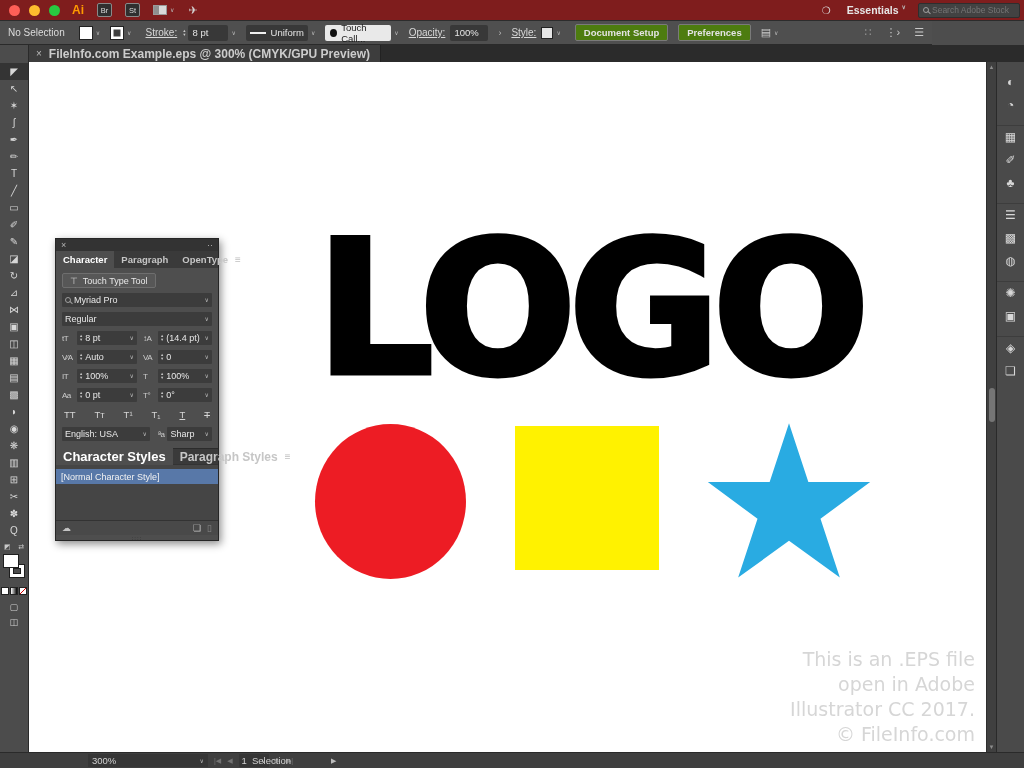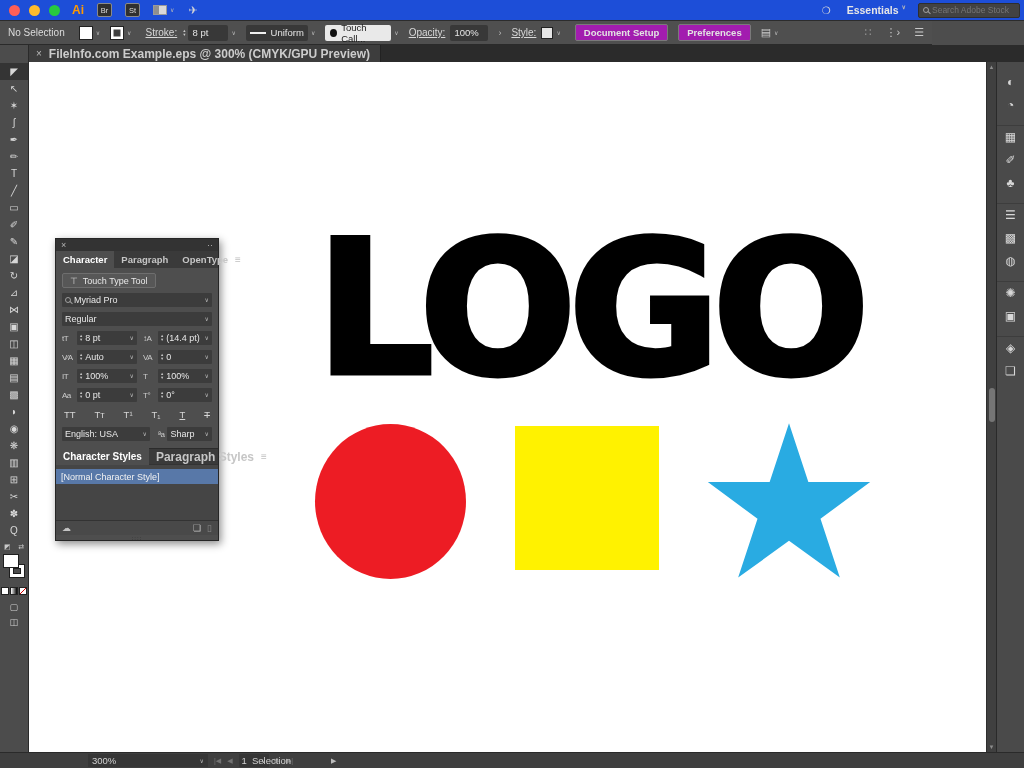--- a/index.html
+++ b/index.html
@@ -1,20 +1,20 @@
 <!DOCTYPE html>
 <html><head>
 <meta charset="utf-8">
 <style>
   * { box-sizing: border-box; margin: 0; padding: 0; }
   html,body { width:1024px; height:768px; overflow:hidden; }
   body { font-family:"Liberation Sans", sans-serif; background:#4d4d4d; position:relative; -webkit-font-smoothing:antialiased; }
 
   
-  #appbar { position:absolute; left:0; top:0; width:1024px; height:21px; background:#1d4ed8; display:flex; align-items:center; border-bottom:1px solid #2c2c2c; }
+  #appbar { position:absolute; left:0; top:0; width:1024px; height:21px; background:#7f1d1d; display:flex; align-items:center; border-bottom:1px solid #2c2c2c; }
   .tl { width:11px; height:11px; border-radius:50%; margin-left:9px; }
   #ai-logo { color:#ff9a00; font-weight:bold; font-size:12px; margin-left:12px; letter-spacing:0; }
   .appbtn { width:15px; height:14px; border:1px solid #8a8a8a; background:#2f2f2f; color:#dcdcdc; font-size:7.5px; display:flex; align-items:center; justify-content:center; border-radius:2px; margin-left:13px; }
   #layout-sw { display:flex; align-items:center; margin-left:13px; }
   #layout-sw .box { width:14px; height:10px; background:#d9d9d9; border:1px solid #9a9a9a; display:flex; }
   #layout-sw .box i { display:block; width:5px; height:100%; background:#8f8f8f; }
   #rocket { color:#d6d6d6; font-size:11px; margin-left:14px; }
   #bulb { color:#dadada; font-size:10px; margin-left:auto; }
   #workspace { display:flex; align-items:flex-start; color:#e6e6e6; font-size:10.5px; font-weight:bold; margin:0 12px 0 16px; }
   #stock-search { width:102px; height:15px; background:#424242; border:1px solid #2e2e2e; border-radius:2px; display:flex; align-items:center; padding:0 4px; margin-right:4px; }
@@ -24,21 +24,21 @@
   .c { font-size:6px; color:#b8b8b8; margin-left:3px; line-height:1; }
 
   
   #controlbar { position:absolute; left:0; top:21px; width:932px; height:24px; background:#4f4f4f; border-bottom:1px solid #2a2a2a; display:flex; align-items:center; font-size:10px; color:#dcdcdc; }
   .sw { width:14px; height:14px; border:1px solid #222; background:#fff; flex:none; }
   .sw.stroke { background:#3d3d3d; box-shadow:inset 0 0 0 2.5px #fff, inset 0 0 0 3.5px #444; }
   .ulbl { text-decoration:underline; color:#d8d8d8; }
   .fld { background:#383838; border-radius:2px; color:#e5e5e5; display:flex; align-items:center; height:16px; padding:0 4px; font-size:9.5px; }
   .stp { display:inline-flex; flex-direction:column; justify-content:center; line-height:4px; font-size:4.5px; color:#c9c9c9; font-style:normal; margin-right:3px; }
   .stp i { font-style:normal; }
-  .btn { border:1px solid #7a7a7a; background:#a21caf; color:#e3e3e3; border-radius:2px; height:17px; display:flex; align-items:center; padding:0 8px; font-size:9.5px; font-weight:bold; }
+  .btn { border:1px solid #7a7a7a; background:#4d7c0f; color:#e3e3e3; border-radius:2px; height:17px; display:flex; align-items:center; padding:0 8px; font-size:9.5px; font-weight:bold; }
   .cb-gap { margin-left:10px; display:flex; align-items:center; }
   .profile-line { width:22px; height:2px; background:#f0f0f0; margin-right:5px; }
   .lightfld { background:#e9e9e9; color:#1c1c1c; border-radius:2px; height:16px; display:flex; align-items:center; padding:0 5px; font-size:9.5px; }
   .dot { width:8px; height:8px; border-radius:50%; background:#111; margin-right:4px; }
   .cbicon { color:#c9c9c9; font-size:11px; }
 
   
   #tabstrip { position:absolute; left:29px; top:45px; right:0; height:17px; background:#2b2b2b; display:flex; }
   #doctab { background:#3d3d3d; height:17px; display:flex; align-items:center; padding:0 10px 0 7px; border-right:1px solid #222; }
   #doctab .x { color:#b9b9b9; font-size:10px; margin-right:7px; }
@@ -251,20 +251,27 @@
   </div>
 </div>
 
 <div id="canvas">
   <div id="logo-text">LOGO</div>
   <div id="red-circle" style="background:#ED1C24"></div>
   <div id="yellow-square" style="background:#FFF200"></div>
   <svg id="blue-star" width="164" height="160" viewBox="0 0 100 98" preserveAspectRatio="none">
     <polygon points="50,2 61.8,38 99.5,38 69.2,60.5 81,96.5 50,74 19,96.5 30.8,60.5 0.5,38 38.2,38" fill="#29ABE2"></polygon>
   </svg>
+  <div id="watermark">
+
+  <div class="wline">This is an .EPS file</div>
+      <div class="wline">open in Adobe</div>
+      <div class="wline">Illustrator CC 2017.</div>
+      <div class="wline">© FileInfo.com</div>
+    </div>
 </div>
 
 <div id="vscroll">
   <span class="arr" style="top:2px">▲</span>
   <div id="vthumb"></div>
   <span class="arr" style="bottom:2px">▼</span>
 </div>
 
 <div id="dock">
 
@@ -445,21 +452,21 @@
         <span class="c">∨</span>
       </span>
       <span class="picon" style="width:auto;margin:0 3px 0 8px">ªa</span>
       <span class="pfld grow">
         <span class="grow">Sharp</span>
         <span class="c">∨</span>
       </span>
     </div>
   </div>
   <div id="cp-stytabs">
-    <span class="cp-tab active" style="font-size:10px">Character Styles</span>
+    <span class="cp-tab active" style="font-size:13px">Character Styles</span>
     <span class="cp-tab" style="font-size:12px">Paragraph Styles</span>
     <span class="cp-menu">≡</span>
   </div>
   <div id="cp-list">
     <div id="cp-listitem">[Normal Character Style]</div>
   </div>
   <div id="cp-foot">
     <span>☁</span>
     <span class="right">
       <span>❏</span>

